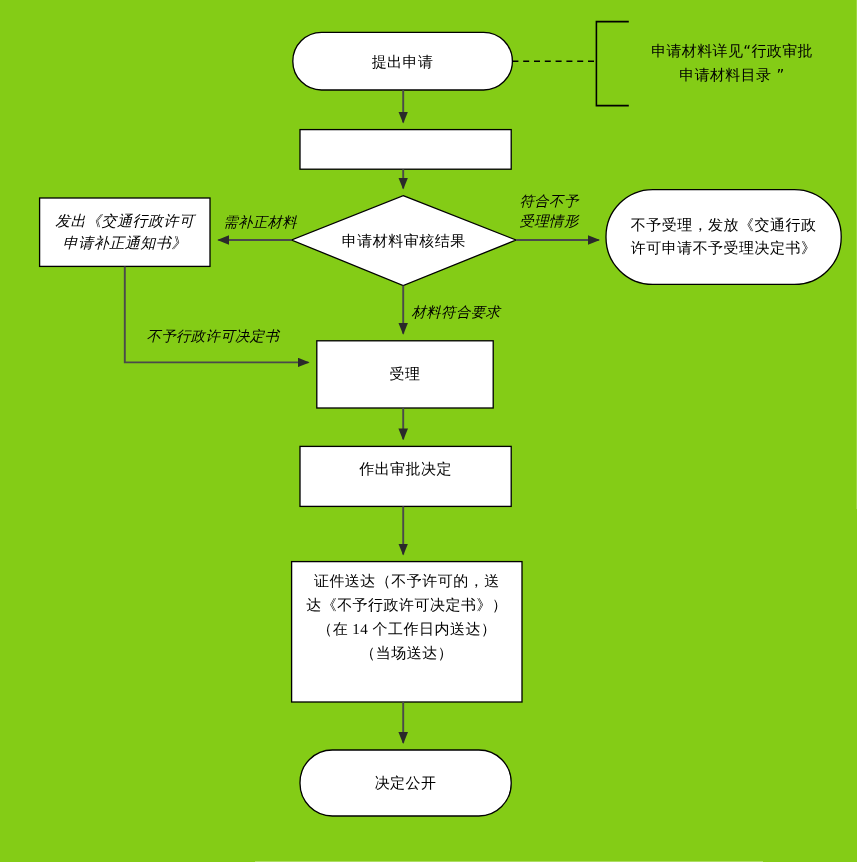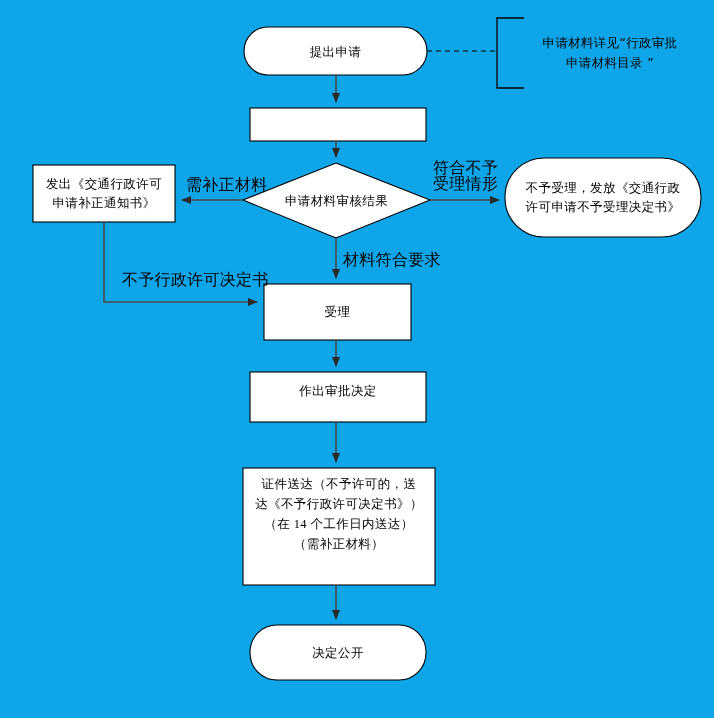--- a/index.html
+++ b/index.html
@@ -2,43 +2,44 @@
 <html><head>
 <meta charset="utf-8">
 <style>
   html,body{margin:0;padding:0;background:#ffffff;}
   body{
     width:714px;height:718px;
     font-family:"DejaVu Sans","Liberation Sans",sans-serif;
     color:#000;
     overflow:hidden;
   }
-  #flow-root{position:relative;width:714px;height:718px;background:#0ea5e9;}
+  #flow-root{position:relative;width:714px;height:718px;background:#84cc16;}
   svg#flow-svg{position:absolute;left:0;top:0;width:714px;height:718px;}
   .shape-fill{fill:#ffffff;}
   .shape-stroke{stroke:#000000;stroke-width:1.1;fill:none;}
   .edge{stroke:#4a4a4a;stroke-width:1.6;fill:none;}
   .edge-dash{stroke:#000000;stroke-width:1.2;fill:none;stroke-dasharray:5 4;}
   .bracket{stroke:#000000;stroke-width:1.3;fill:none;}
   .node-text{
     position:absolute;
     text-align:center;
     font-size:12.5px;
     line-height:19px;
     color:#000;
     letter-spacing:0.4px;
     white-space:nowrap;
   }
   .edge-label{
     position:absolute;
-    font-size:16px;
+    font-size:12px;
     line-height:16px;
     color:#000;
     letter-spacing:0.3px;
     white-space:nowrap;
+    font-style:italic;
   }
   .note-text{
     position:absolute;
     text-align:center;
     font-size:12.5px;
     line-height:20px;
     letter-spacing:0.3px;
     color:#000;
     white-space:nowrap;
   }
@@ -103,41 +104,41 @@
     <path class="edge" d="M336,422 L336,462" marker-end="url(#arrow)"></path>
 
     <path class="edge" d="M336,585 L336,619" marker-end="url(#arrow)"></path>
   </svg>
 
   <div class="node-text" style="left:244px;top:42px;width:183px;">提出申请</div>
 
 
   <div class="node-text" style="left:243px;top:191px;width:187px;">申请材料审核结果</div>
 
-  <div class="node-text" style="left:33px;top:174px;width:142px;">
+  <div class="node-text" style="left:33px;top:174px;width:142px;font-style:italic;">
     <div>发出《交通行政许可</div>
     <div>申请补正通知书》</div>
   </div>
 
   <div class="node-text" style="left:505px;top:178px;width:196px;">
     <div>不予受理，发放《交通行政</div>
     <div>许可申请不予受理决定书》</div>
   </div>
 
   <div class="node-text" style="left:264px;top:302px;width:147px;">受理</div>
 
   <div class="node-text" style="left:250px;top:381px;width:176px;">
     <div>作出审批决定</div>
   </div>
 
   <div class="node-text" style="left:243px;top:474px;width:192px;line-height:20px;font-family:Liberation Serif, serif;">
     <div>证件送达（不予许可的，送</div>
     <div>达《不予行政许可决定书》）</div>
     <div>（在 14 个工作日内送达）</div>
-    <div>（需补正材料）</div>
+    <div>（当场送达）</div>
   </div>
 
   <div class="node-text" style="left:250px;top:643px;width:176px;">决定公开</div>
 
   <div class="note-text" style="left:510px;top:33px;width:200px;">
     <div>申请材料详见“行政审批</div>
     <div>申请材料目录 ”</div>
   </div>
 
   <div class="edge-label" style="left:186px;top:177px;">需补正材料</div>

